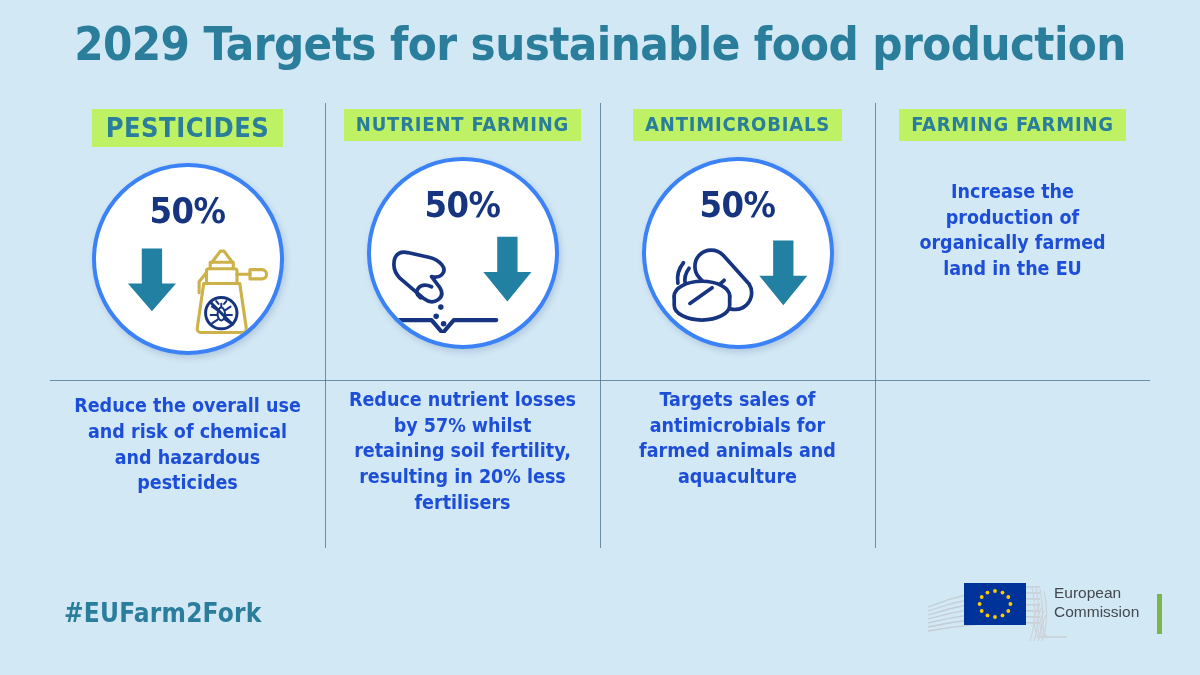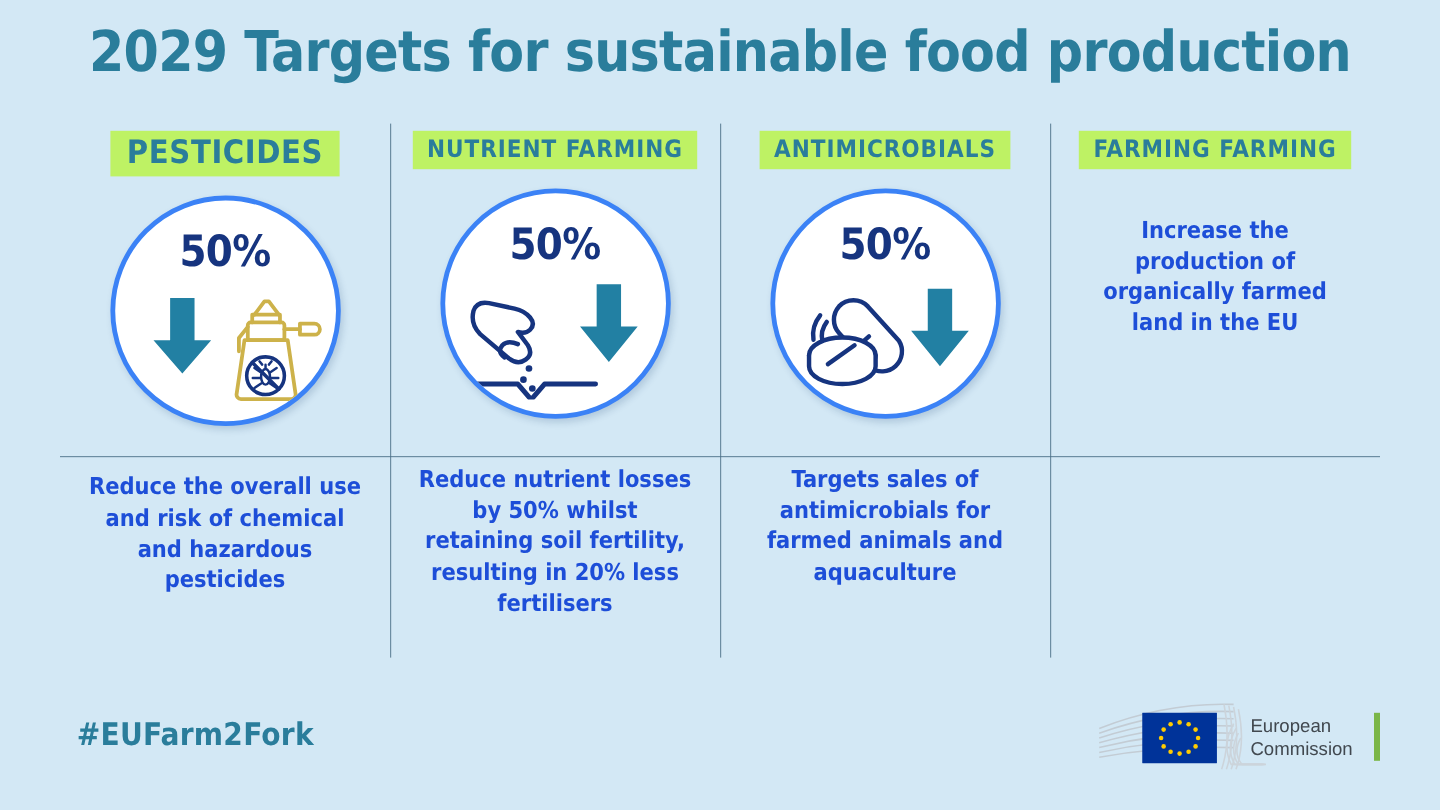--- a/index.html
+++ b/index.html
@@ -128,24 +128,24 @@
     font-family:"DejaVu Sans Condensed","Liberation Sans", sans-serif;
     font-size:26px;
     font-weight:bold;
     color:#2a7d9b;
     letter-spacing:.2px;
   }
 
   
   #ec-logo {
     position:absolute;
-    right:48px; top:583px;
+    right:36px; top:583px;
     width:242px; height:64px;
     display:flex;
-    align-items:center;
+    align-items:flex-start;
   }
   #ec-swoosh { position:absolute; left:0; top:0; width:242px; height:64px; }
   #ec-flag {
     position:relative;
     margin-left:42px;
     width:62px; height:42px;
     background:#003399;
   }
   #ec-flag svg { width:100%; height:100%; display:block; }
   #ec-text {
@@ -241,21 +241,21 @@
 
               <path d="M6 92 h46 l12 14 l12 -14 h46" stroke="#16347f" stroke-width="4.5" stroke-linecap="round" stroke-linejoin="round" fill="none"></path>
 
               <g>
                 <path d="M123 2 h22 v38 h15 L134 72 L108 40 h15 z" fill="#2280a3"></path>
               </g>
             </svg>
           </div>
         </div>
       </div>
-      <div class="desc">Reduce nutrient losses by 50% whilst retaining soil fertility, resulting in 20% less fertilisers</div>
+      <div class="desc">Reduce nutrient losses by 57% whilst retaining soil fertility, resulting in 20% less fertilisers</div>
     </div>
 
     <div class="column">
       <div class="cat-badge small">ANTIMICROBIALS</div>
       <div class="circle-wrap">
         <div class="circle">
           <div class="pct">50%</div>
           <div class="icon-area">
             <svg viewBox="0 0 172 106" fill="none" xmlns="http://www.w3.org/2000/svg">
               <g stroke="#16347f" stroke-width="4" stroke-linejoin="round" stroke-linecap="round" fill="#ffffff">

